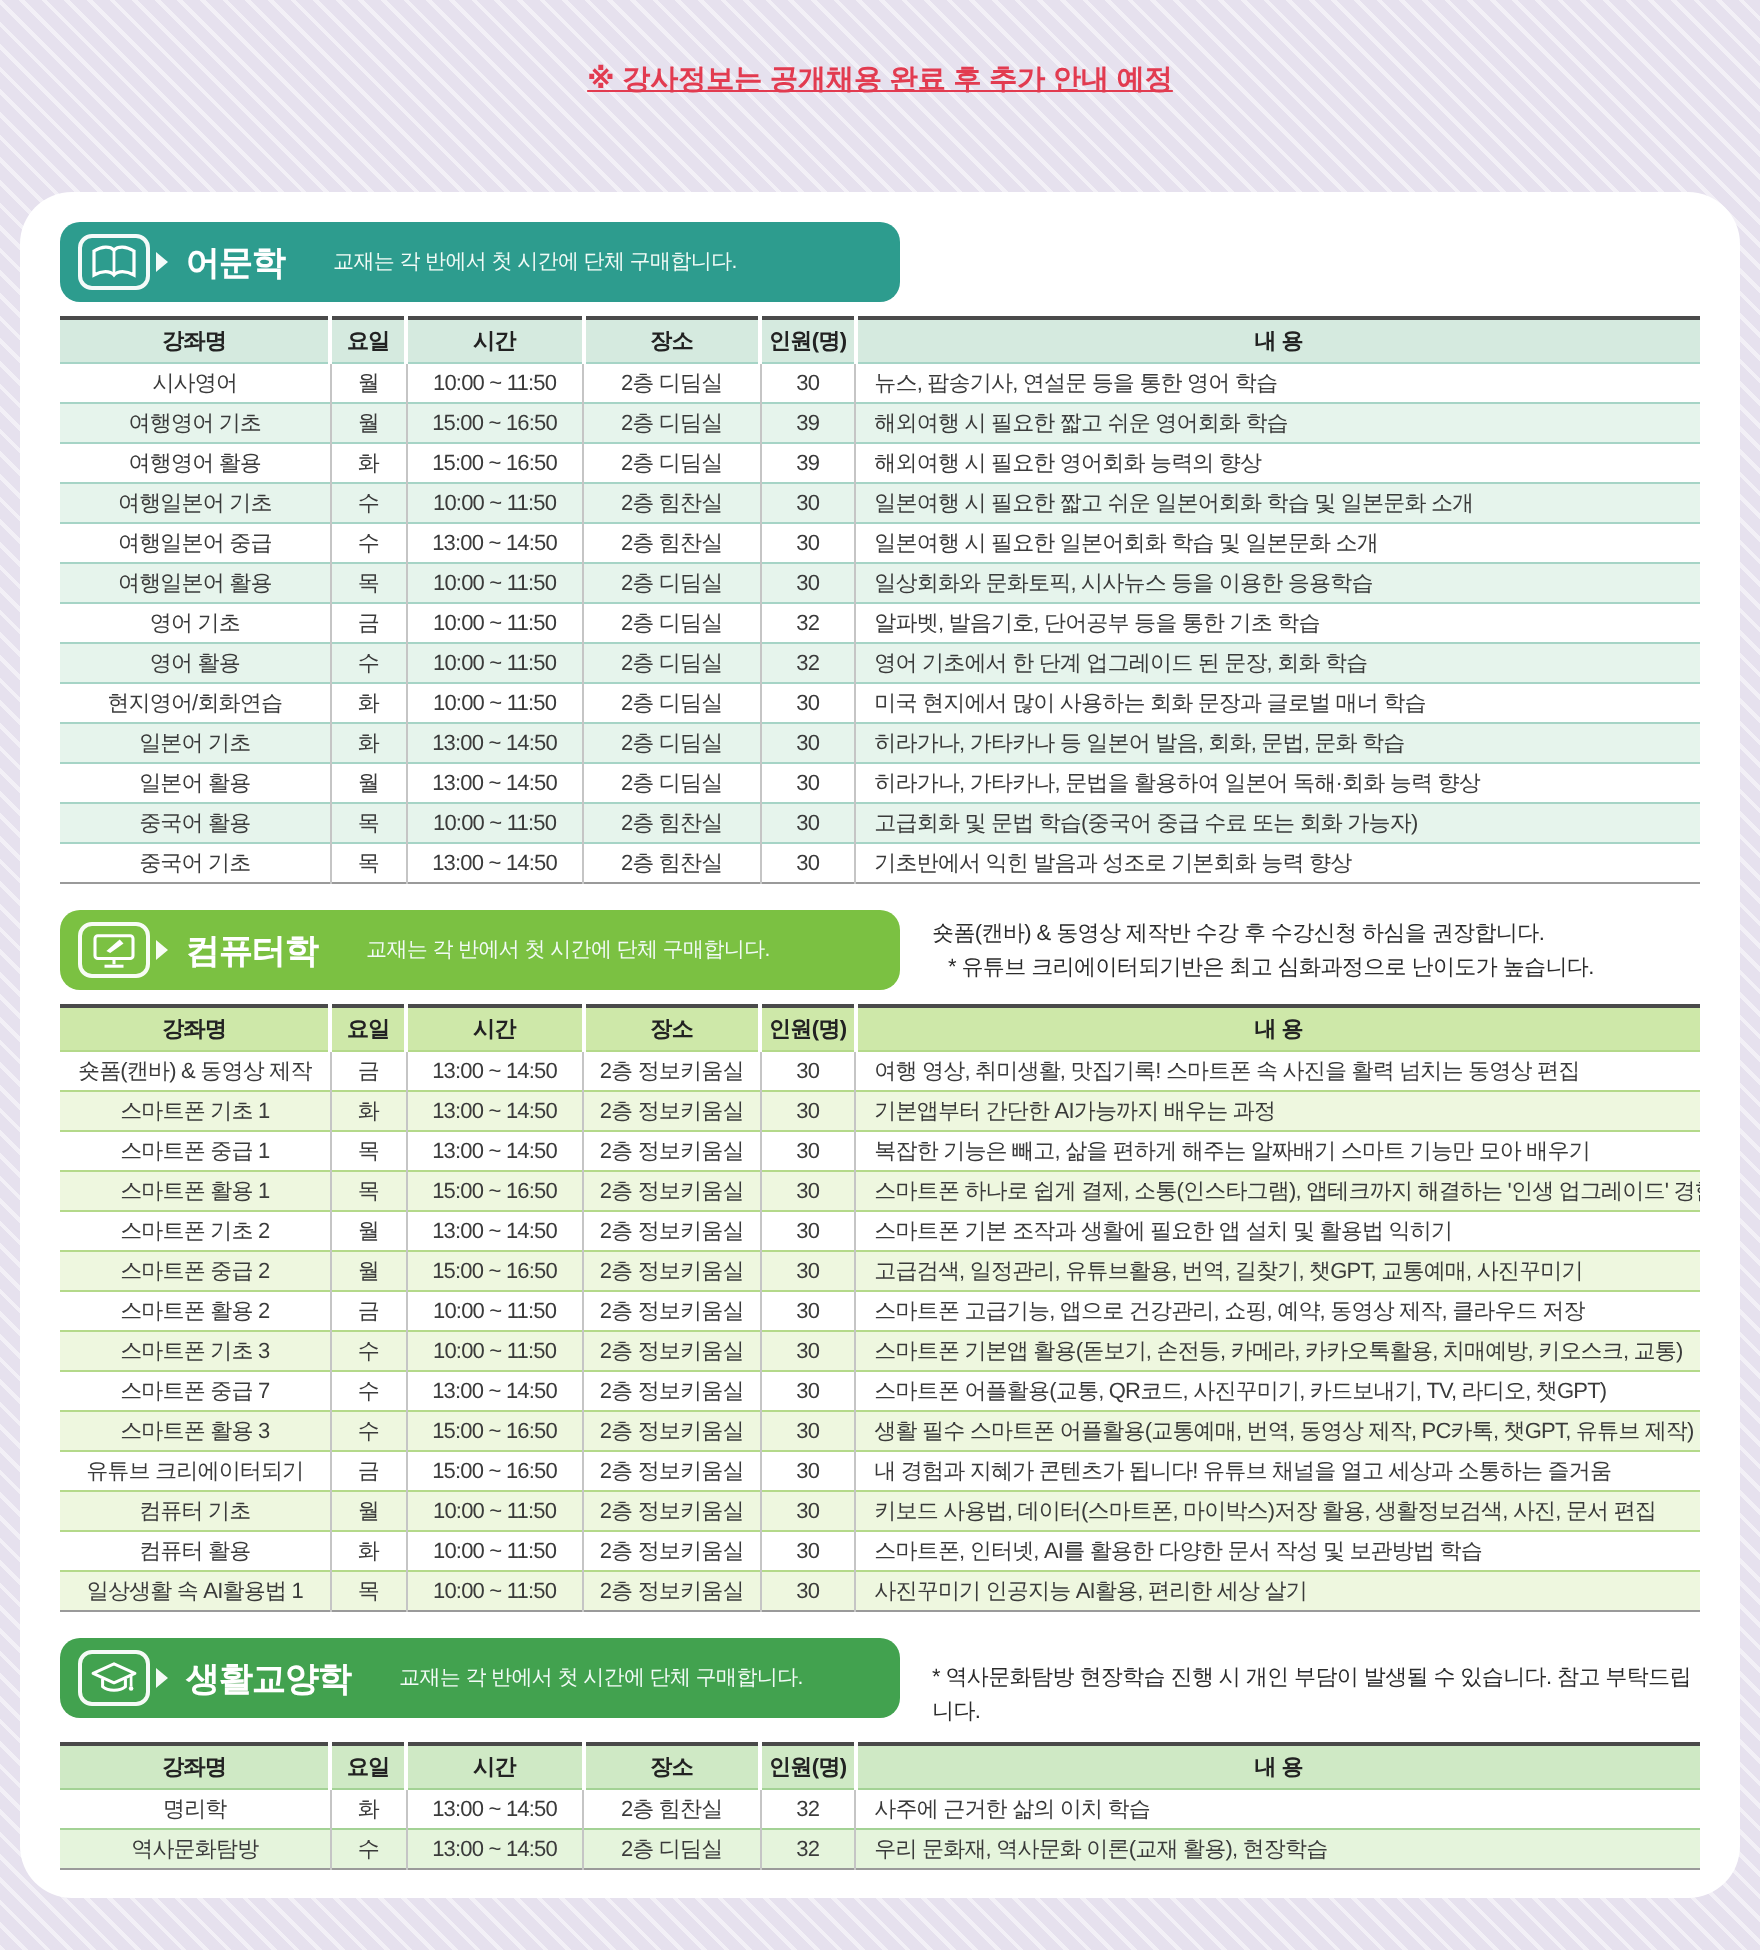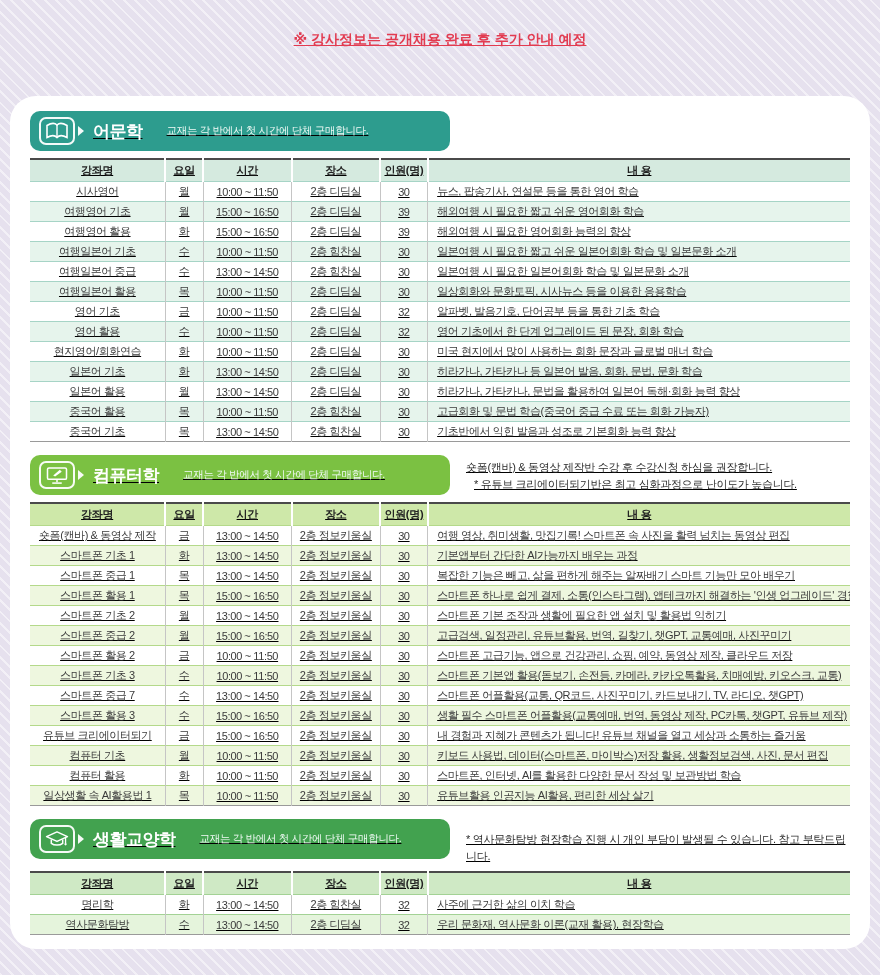--- a/index.html
+++ b/index.html
@@ -12,21 +12,21 @@
     background-image:repeating-linear-gradient(45deg, rgba(255,255,255,.5) 0 2px, rgba(255,255,255,0) 2px 8px);
   }
 
   .masthead{ padding-top:22px; text-align:center; }
   .main-title{ font-size:31px; font-weight:bold; color:#121212; letter-spacing:-1px; }
   .main-title .hl{ color:#2050b5; }
   .sub-title{ margin-top:9px; font-size:14px; font-weight:bold; color:#e23b50; text-decoration:underline; }
 
   .panel{
     position:absolute; left:10px; right:10px; top:96px; bottom:26px;
-    background:#fff; border-radius:26px; padding:15px 20px 12px; overflow:hidden;text-decoration:underline;
+    background:#fff; border-radius:26px; padding:15px 20px 12px; overflow:hidden;
   }
 
   .section{ margin-bottom:13px; }
   .section-head{ display:flex; align-items:flex-start; margin-bottom:7px; }
   .badge{
     display:flex; align-items:center; width:420px; height:40px;
     background:var(--badge); border-radius:10px; padding:0 14px 0 9px; color:#fff; flex:none;
   }
   .icon-box{
     width:36px; height:28px; border:2px solid rgba(255,255,255,.95); border-radius:7px;
@@ -355,21 +355,21 @@
                 <td class="c3">2층 정보키움실</td>
                 <td class="c4">30</td>
                 <td class="c5">스마트폰, 인터넷, AI를 활용한 다양한 문서 작성 및 보관방법 학습</td>
               </tr>
               <tr>
                 <td class="c0">일상생활 속 AI활용법 1</td>
                 <td class="c1">목</td>
                 <td class="c2">10:00 ~ 11:50</td>
                 <td class="c3">2층 정보키움실</td>
                 <td class="c4">30</td>
-                <td class="c5">유튜브활용 인공지능 AI활용, 편리한 세상 살기</td>
+                <td class="c5">사진꾸미기 인공지능 AI활용, 편리한 세상 살기</td>
               </tr>
             </tbody>
     </table>
   </div>
 
   <div class="section" style="--badge: #42a24f; --head-bg: #cfe9c5; --stripe: #e5f4dc; --line: #a3d295;">
     <div class="section-head">
       <div class="badge">
         <span class="icon-box">
           <svg width="24" height="19">

